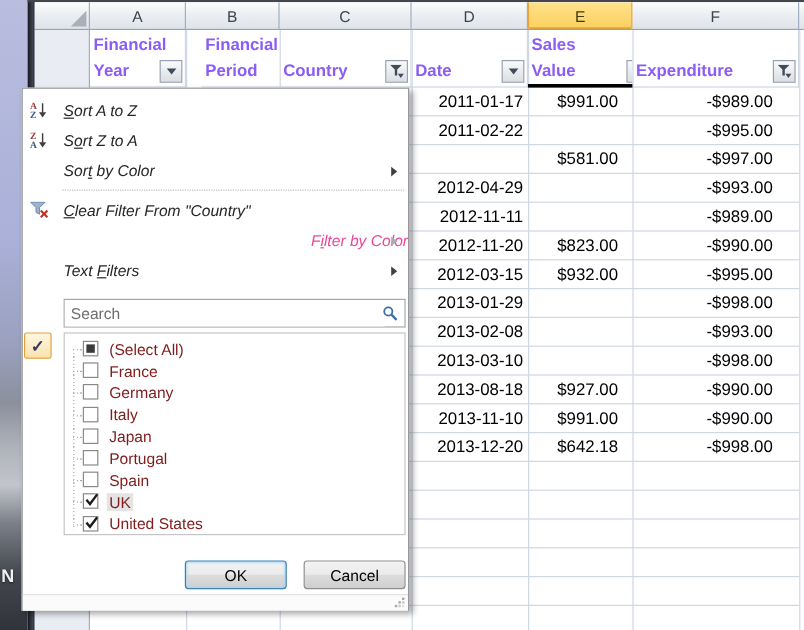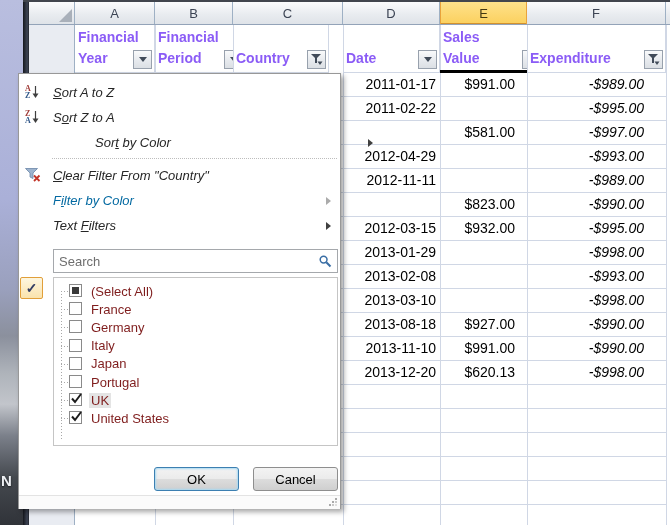--- a/index.html
+++ b/index.html
@@ -50,29 +50,29 @@
     background:#000;z-index:3;}
 
   
   .vline{position:absolute;top:25px;height:500px;width:1px;background:#d0d7e5;z-index:1;}
   .xrow{position:absolute;left:75px;width:591px;height:24px;box-sizing:border-box;
     border-bottom:1px solid #d0d7e5;z-index:2;}
   .xcell{position:absolute;top:0;height:23px;line-height:23px;font-size:14px;color:#000;
     text-align:right;box-sizing:border-box;}
   .cell-date{left:268px;width:97px;padding-right:4px;}
   .cell-sales{left:365px;width:87px;padding-right:12px;}
-  .cell-exp{left:452px;width:139px;padding-right:22px;font-style:italic;}
+  .cell-exp{left:452px;width:139px;padding-right:22px;}
 
   
   .menu{position:absolute;left:18px;top:73px;width:323px;height:436px;box-sizing:border-box;
     background:#fff;border:1px solid #989898;box-shadow:3px 3px 5px rgba(0,0,0,.35);z-index:10;}
   .menu-item{position:absolute;left:0;width:321px;height:25px;display:flex;align-items:center;
     font-size:13px;color:#262626;cursor:default;}
   .menu-item .mi-label{margin-left:34px;font-style:italic;}
-  .menu-item.disabled{color:#0369a1;}
+  .menu-item.disabled{color:#ec4899;justify-content:flex-end;}
   .mi-icon{position:absolute;left:6px;top:2px;width:22px;height:20px;display:flex;
     align-items:center;}
   .sub-arrow{position:absolute;right:9px;width:0;height:0;border-top:4px solid transparent;
     border-bottom:4px solid transparent;border-left:5px solid #404040;}
   .menu-item.disabled .sub-arrow{border-left-color:#ababab;}
   .menu-sep{position:absolute;left:33px;right:3px;height:0;border-top:1px dotted #bdbdbd;}
   .sort-ic{display:flex;align-items:center;gap:1px;}
   .sort-ic .lts{display:flex;flex-direction:column;font-weight:bold;font-size:8px;
     line-height:7px;font-family:"Liberation Serif",serif;}
   .lt-red{color:#a03c38;} .lt-blue{color:#33598a;}
@@ -150,27 +150,27 @@
   <div class="vline" style="left:440px"></div>
   <div class="vline" style="left:527px"></div>
   <div class="vline" style="left:666px"></div>
 
   <div class="hcell" style="left:75px;width:80px">
     <div class="hlabel" style="width:72px">Financial Year</div>
     <span class="hdr-btn">
         <i class="dd-arrow"></i>
       </span>
   </div>
-  <div class="hcell" style="left:155px;width:91px">
+  <div class="hcell" style="left:168px;width:91px">
     <div class="hlabel" style="width:70px">Financial Period</div>
     <span class="hdr-btn">
         <i class="dd-arrow"></i>
       </span>
   </div>
-  <div class="hcell" style="left:233px;width:96px">
+  <div class="hcell" style="left:233px;width:110px">
     <div class="hlabel" style="width:80px">Country</div>
     <span class="hdr-btn">
       <svg width="13" height="12" viewBox="0 0 13 12">
         <polygon points="1,0 11,0 7,4 7,9 5,9 5,4" fill="#414b59"></polygon>
         <polygon points="7.5,7.5 12.5,7.5 10,11" fill="#414b59"></polygon>
       </svg>
     </span>
   </div>
   <div class="hcell" style="left:343px;width:97px">
     <div class="hlabel" style="width:70px">Date</div>
@@ -213,20 +213,21 @@
       <div class="xrow" style="top: 145px;">
         <div class="xcell cell-date">2012-04-29</div>
         <div class="xcell cell-exp">-$993.00</div>
       </div>
       <div class="xrow" style="top: 169px;">
         <div class="xcell cell-date">2012-11-11</div>
         <div class="xcell cell-sales"></div>
         <div class="xcell cell-exp">-$989.00</div>
       </div>
       <div class="xrow" style="top: 193px;">
+        <div class="xcell cell-date">2012-11-20</div>
         <div class="xcell cell-sales">$823.00</div>
         <div class="xcell cell-exp">-$990.00</div>
       </div>
       <div class="xrow" style="top: 217px;">
         <div class="xcell cell-date">2012-03-15</div>
         <div class="xcell cell-sales">$932.00</div>
         <div class="xcell cell-exp">-$995.00</div>
       </div>
       <div class="xrow" style="top: 241px;">
         <div class="xcell cell-date">2013-01-29</div>
@@ -248,21 +249,21 @@
         <div class="xcell cell-sales">$927.00</div>
         <div class="xcell cell-exp">-$990.00</div>
       </div>
       <div class="xrow" style="top: 337px;">
         <div class="xcell cell-date">2013-11-10</div>
         <div class="xcell cell-sales">$991.00</div>
         <div class="xcell cell-exp">-$990.00</div>
       </div>
       <div class="xrow" style="top: 361px;">
         <div class="xcell cell-date">2013-12-20</div>
-        <div class="xcell cell-sales">$620.13</div>
+        <div class="xcell cell-sales">$642.18</div>
         <div class="xcell cell-exp">-$998.00</div>
       </div>
       <div class="xrow" style="top: 385px;"></div>
       <div class="xrow" style="top: 409px;"></div>
       <div class="xrow" style="top: 433px;"></div>
       <div class="xrow" style="top: 457px;"></div>
       <div class="xrow" style="top: 481px;"></div>
     </div>
 
   <div class="menu">
@@ -290,21 +291,21 @@
                 <span class="lt-blue">A</span>
               </span>
               <svg width="7" height="14" viewBox="0 0 7 14">
                 <line x1="3.5" y1="1" x2="3.5" y2="9" stroke="#3f3f3f" stroke-width="1.2"></line>
                 <polygon points="0.5,8.5 6.5,8.5 3.5,13" fill="#3f3f3f"></polygon>
               </svg>
             </span>
           </span>
           <span class="mi-label">S<u>o</u>rt Z to A</span>
         </div>
-        <div class="menu-item" style="top: 56px; padding-left: 42px;">
+        <div class="menu-item" style="top: 56px;">
           <span class="mi-label">Sor<u>t</u> by Color</span>
           <span class="sub-arrow"></span>
         </div>
         <div class="menu-sep" style="top: 84px;"></div>
         <div class="menu-item" style="top: 89px;">
           <span class="mi-icon">
             <svg width="16" height="14" viewBox="0 0 16 14">
               <polygon points="0.5,0.5 12.5,0.5 8,5 8,10.5 5,9 5,5" fill="#9db3cd" stroke="#6b87a8" stroke-width="0.8"></polygon>
               <path d="M9 7.5 L14.5 13 M14.5 7.5 L9 13" stroke="#c23428" stroke-width="1.8" fill="none"></path>
             </svg>
@@ -363,20 +364,25 @@
             <span class="cb"></span>
             <span class="opt-label">Japan</span>
           </div>
           <div class="opt">
             <span class="tree-stub"></span>
             <span class="cb"></span>
             <span class="opt-label">Portugal</span>
           </div>
           <div class="opt">
             <span class="tree-stub"></span>
+            <span class="cb"></span>
+            <span class="opt-label">Spain</span>
+          </div>
+          <div class="opt">
+            <span class="tree-stub"></span>
             <span class="cb">
               <svg width="13" height="13" viewBox="0 0 13 13">
                 <path d="M2 6.5 L5 10 L11 2" stroke="#1c1c1c" stroke-width="2" fill="none"></path>
               </svg>
             </span>
             <span class="opt-label focused">UK</span>
           </div>
           <div class="opt">
             <span class="tree-stub"></span>
             <span class="cb">

